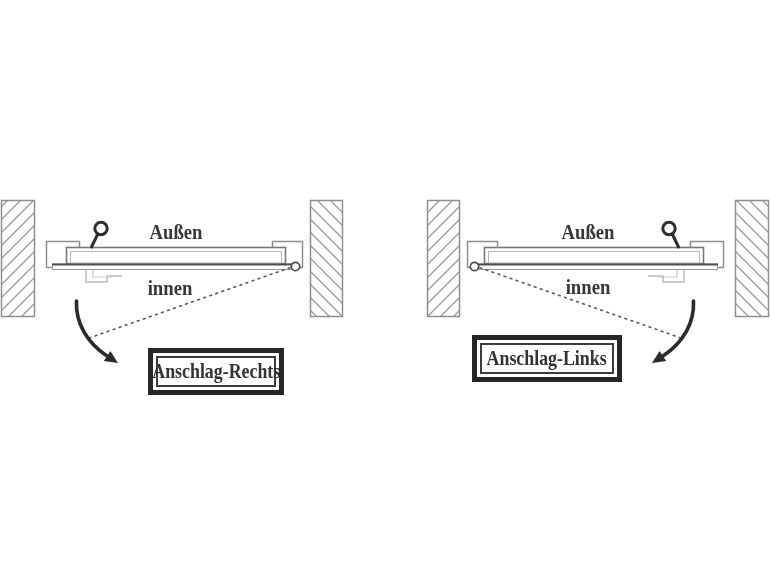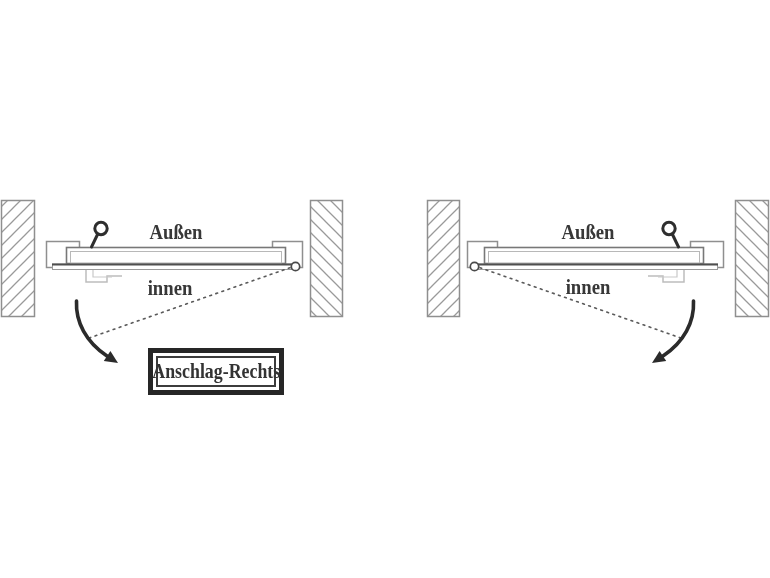--- a/index.html
+++ b/index.html
@@ -123,14 +123,17 @@
   </svg>
 
   <div class="label" id="aussen-rechts">Außen</div>
   <div class="label" id="innen-rechts">innen</div>
   <div class="label" id="aussen-links">Außen</div>
   <div class="label" id="innen-links">innen</div>
 
   <div class="caption-box" id="caption-rechts">
     <span class="caption-text">Anschlag-Rechts</span>
   </div>
+  <div class="caption-box" id="caption-links">
+    <span class="caption-text">Anschlag-Links</span>
+  </div>
 
 </div>
 
 </body></html>

